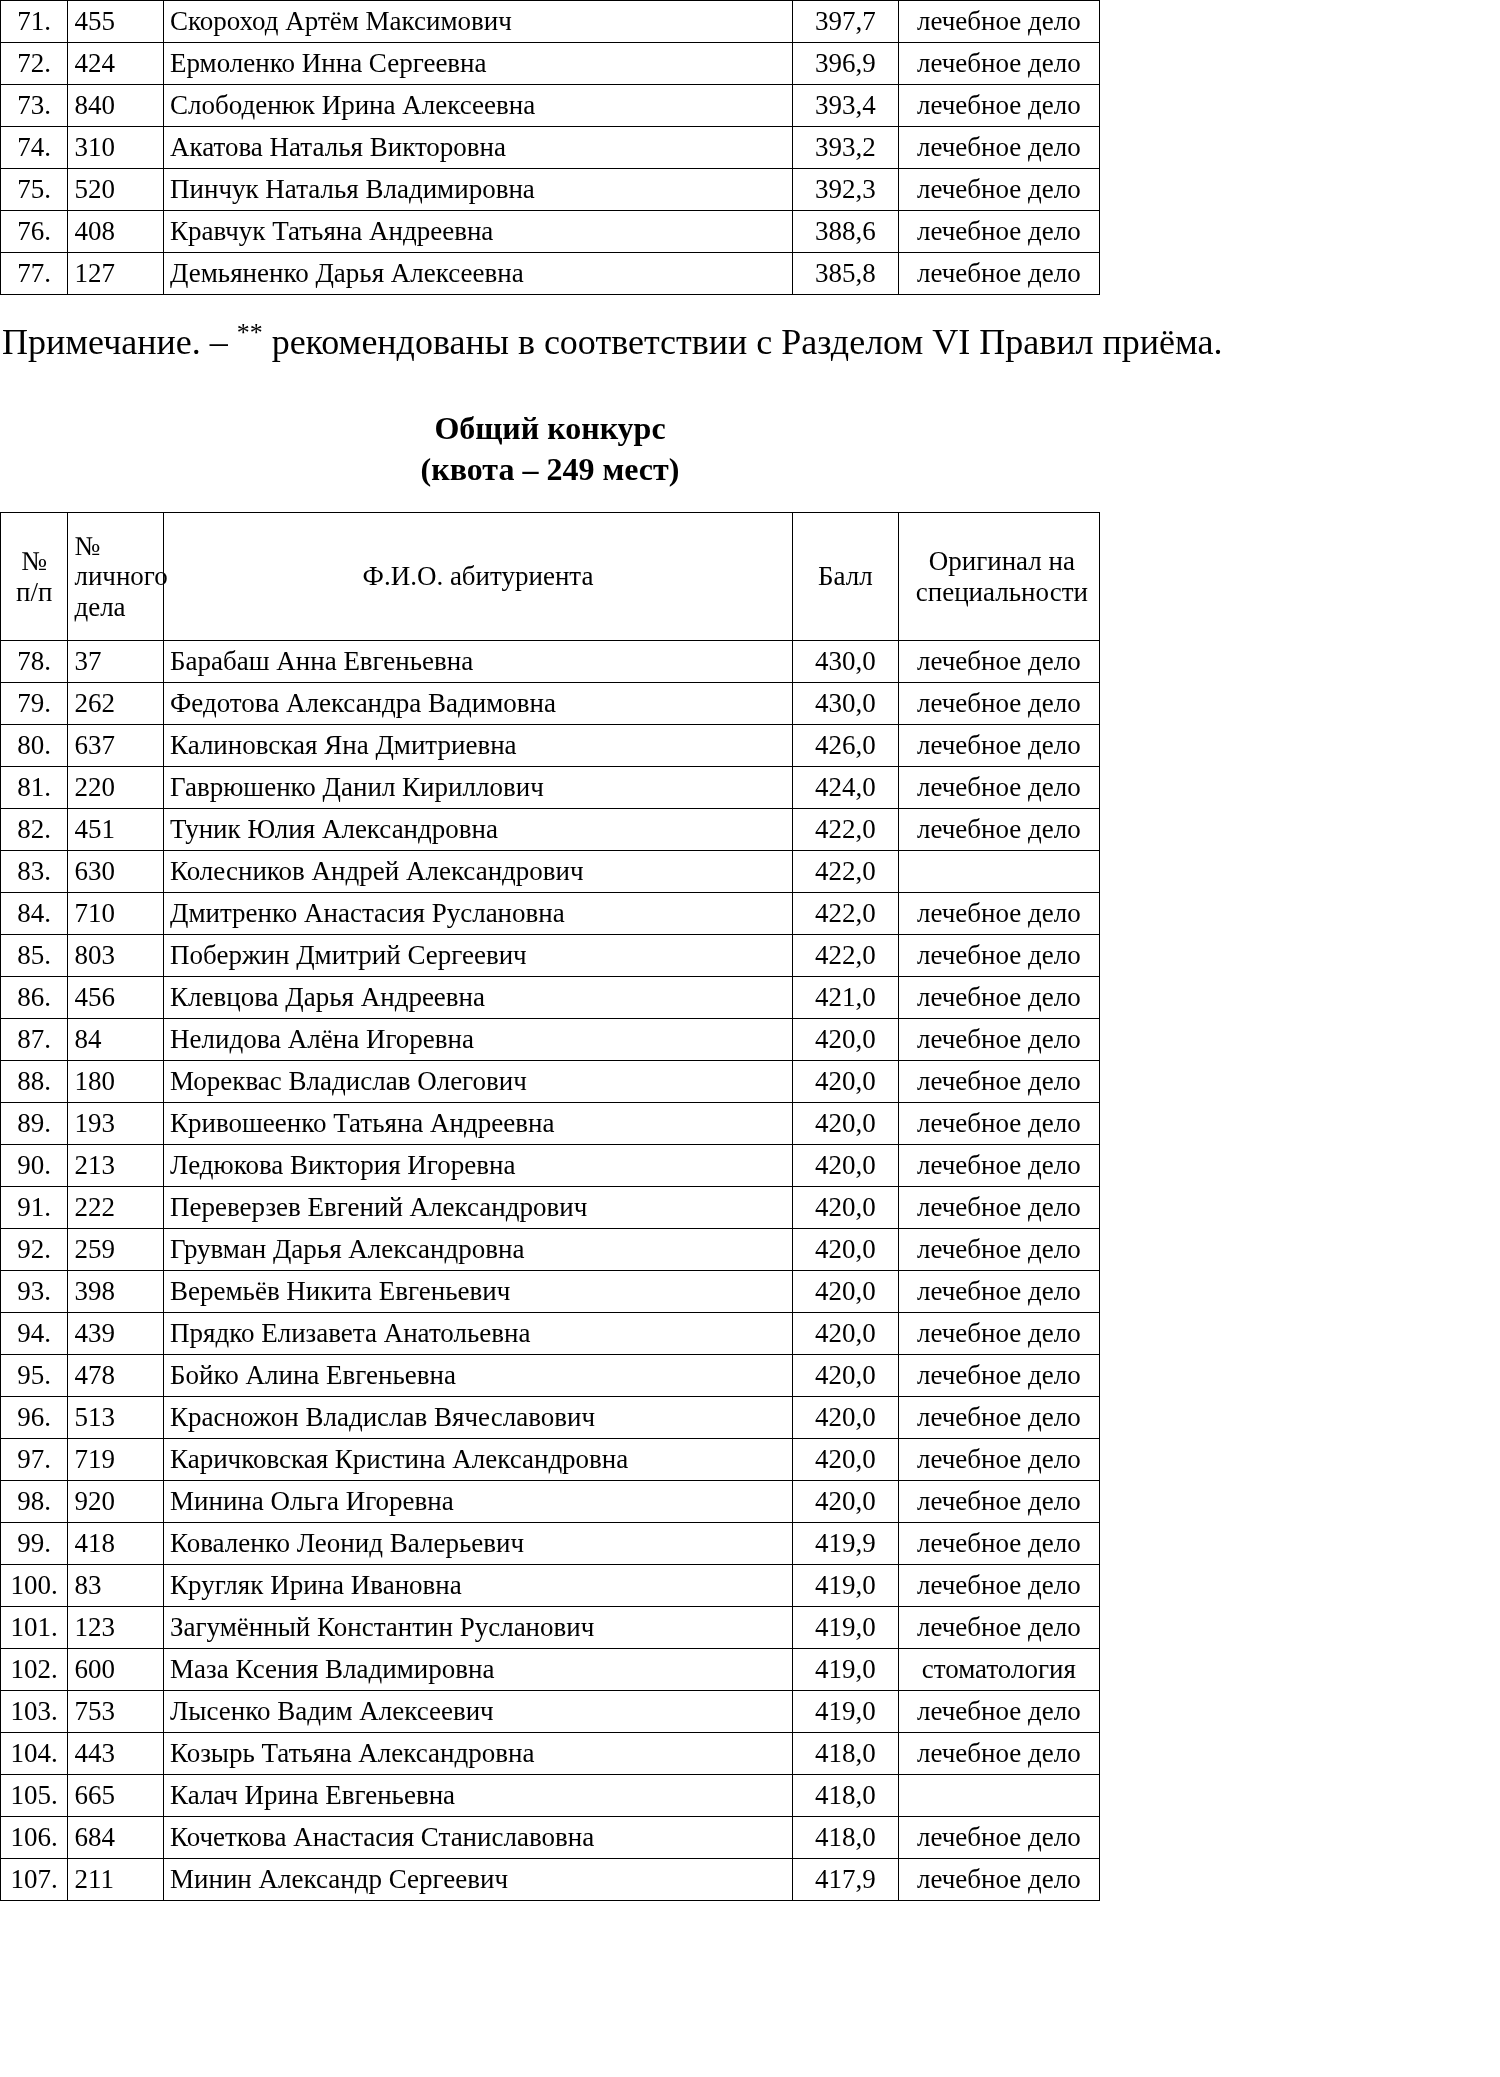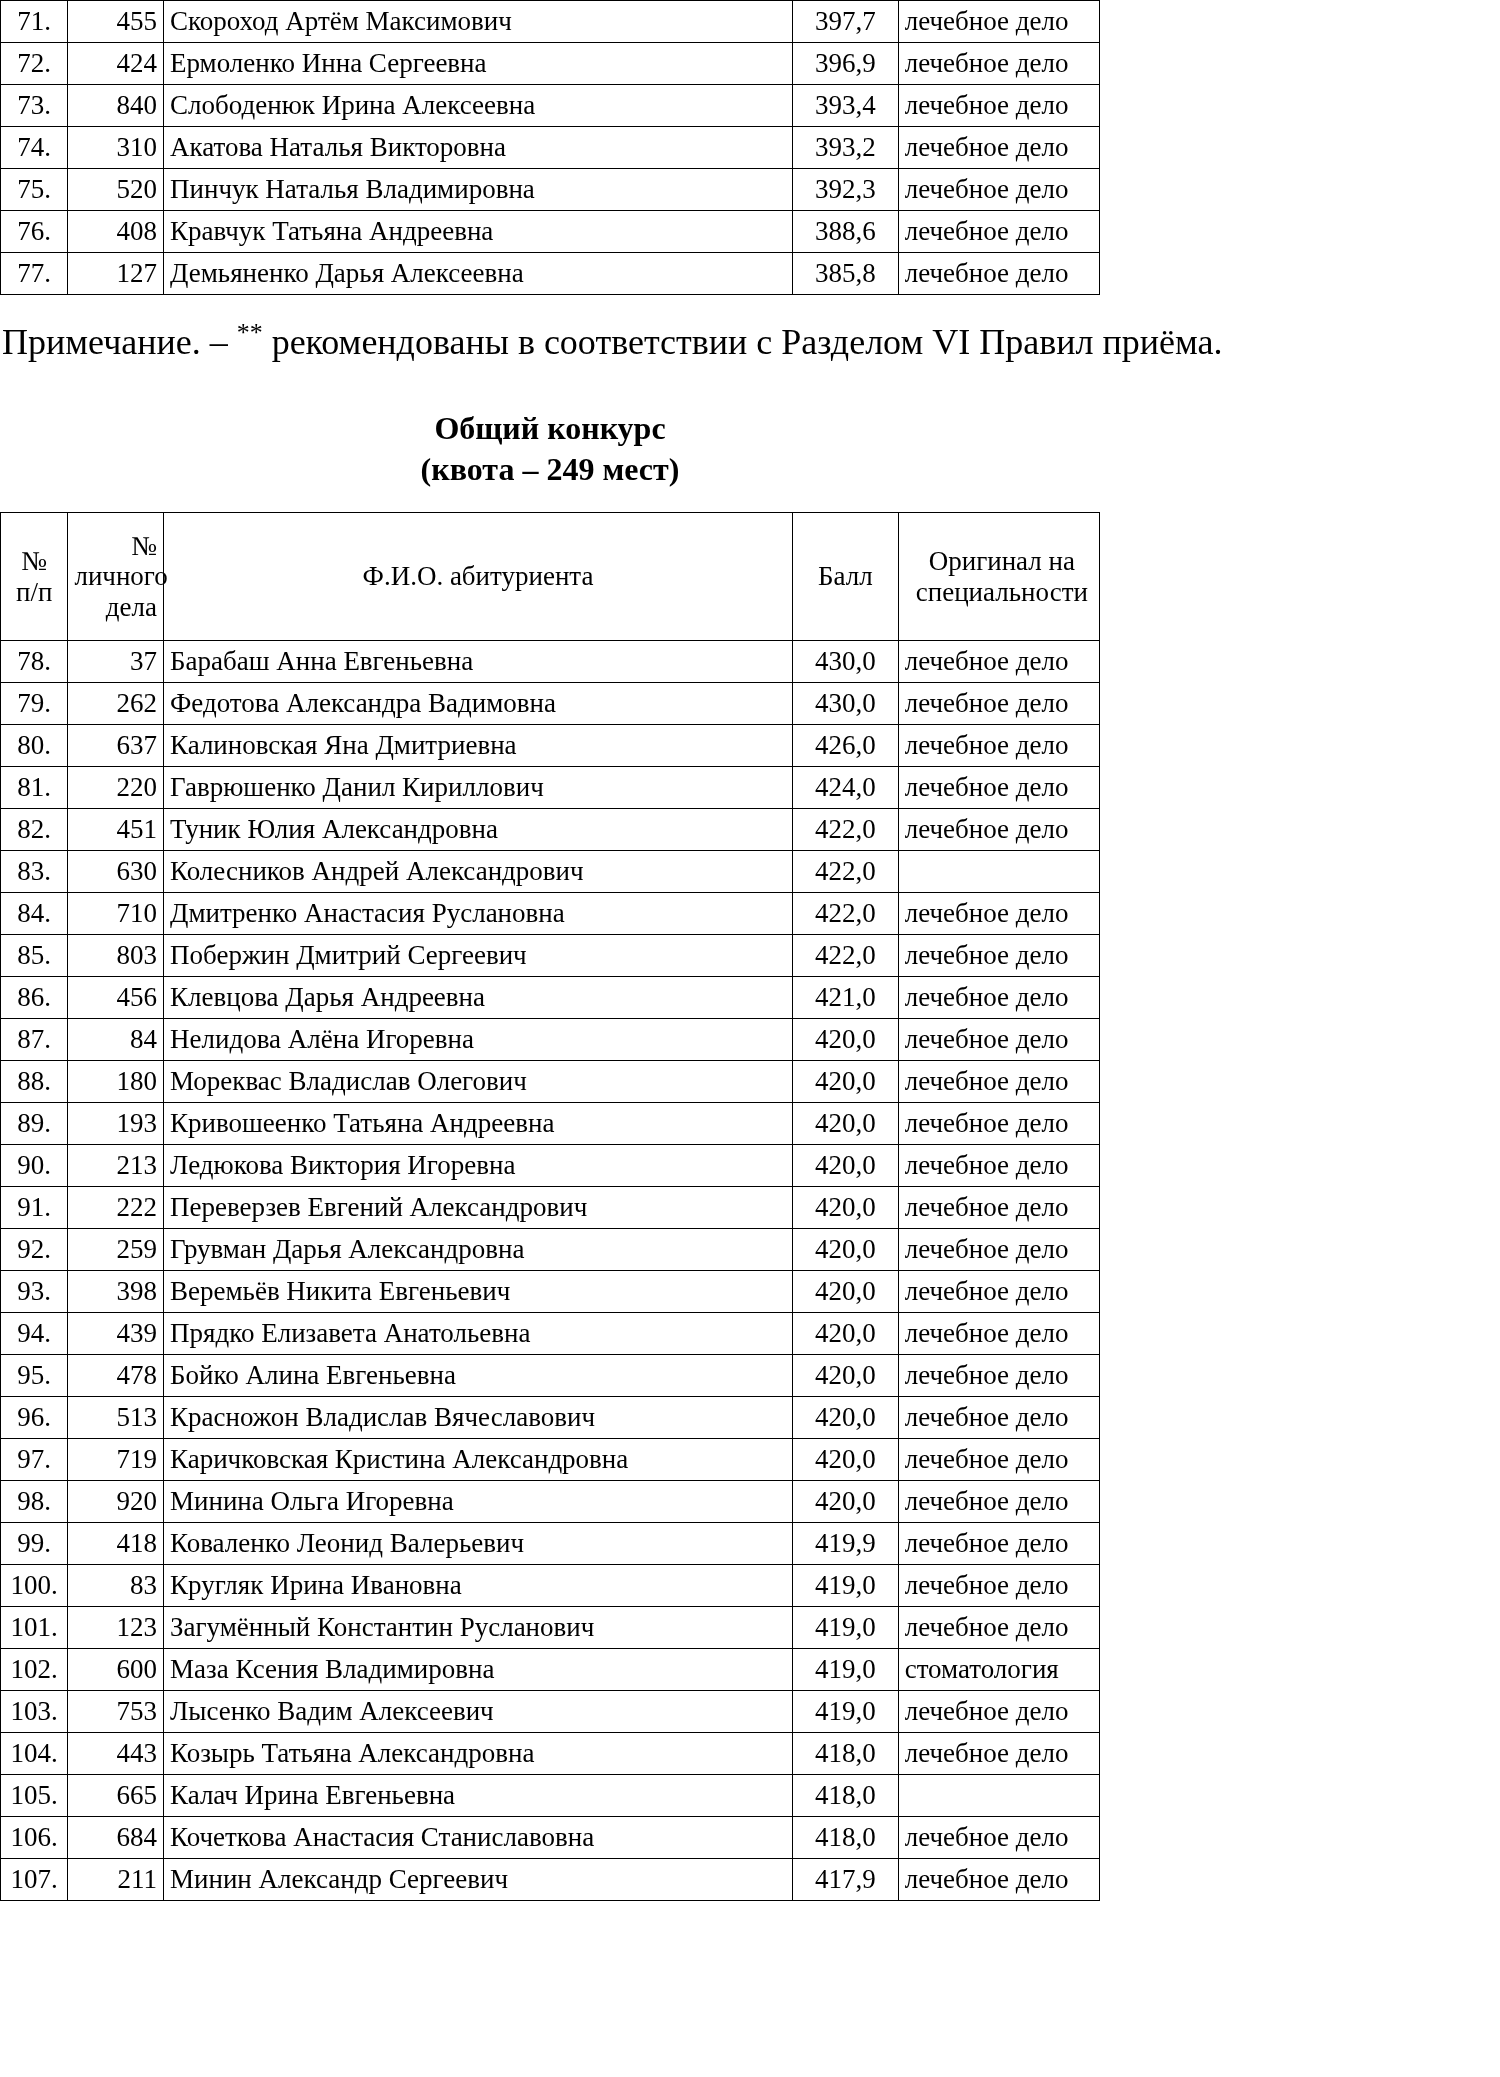--- a/index.html
+++ b/index.html
@@ -34,24 +34,24 @@
     font-weight: normal;
     font-size: 27px;
     line-height: 1.12;
     padding: 2px 6px;
     box-sizing: border-box;
     background: #ffffff;
   }
 
   
   .c-num      { width: 67px;  text-align: center; }
-  .c-case     { width: 95px;  text-align: right; }
+  .c-case     { width: 95px;  text-align: left; }
   .c-fio      { width: 625px; text-align: left; padding-left: 10px; margin-left: 11px; }
   .c-score    { width: 105px; text-align: center; }
-  .c-spec     { width: 200px; text-align: left; padding-left: 8px; }
+  .c-spec     { width: 200px; text-align: center; padding-left: 8px; }
 
   table.listing tbody td { height: 42px; }
 
   thead th {
     text-align: center;
     vertical-align: middle;
     height: 128px;
     font-size: 27px;
     line-height: 1.14;
   }

